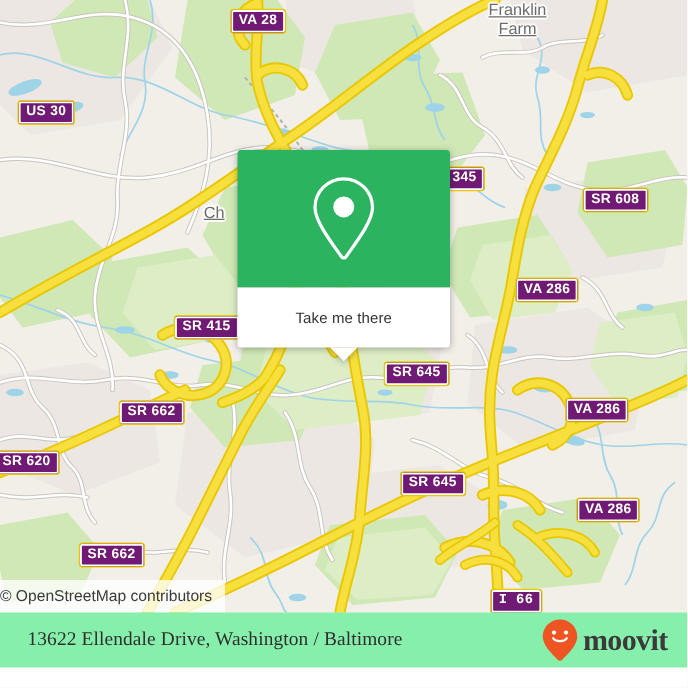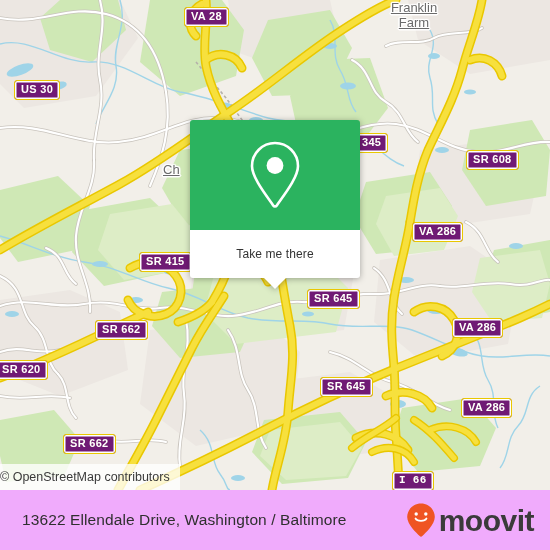--- a/index.html
+++ b/index.html
@@ -132,43 +132,44 @@
     font-size: 12.5px;
     z-index: 15;
   }
 
   
   .footer {
     position: absolute;
     left: 0;
     top: 490px;
     width: 550px;
-    height: 60px;
-    background: #f0abfc;
+    height: 44px;
+    background: #86efac;
     display: flex;
     align-items: center;
     justify-content: space-between;
     padding: 0 16px 0 22px;
     box-sizing: border-box;
     z-index: 30;
+    font-family: Liberation Serif, serif;
   }
   .footer-address {
     color: #2f2f2f;
     font-size: 15.5px;
     letter-spacing: 0.1px;
     white-space: nowrap;
   }
   .brand {
     display: flex;
     align-items: center;
     gap: 2px;
   }
   .brand-wordmark {
     color: #3a3a3a;
-    font-size: 30px;
+    font-size: 24px;
     font-weight: bold;
     letter-spacing: -0.5px;
     line-height: 1;
     margin-left: 1px;
     position: relative;
     top: 1px;
   }
 </style>
 </head>
 <body>

